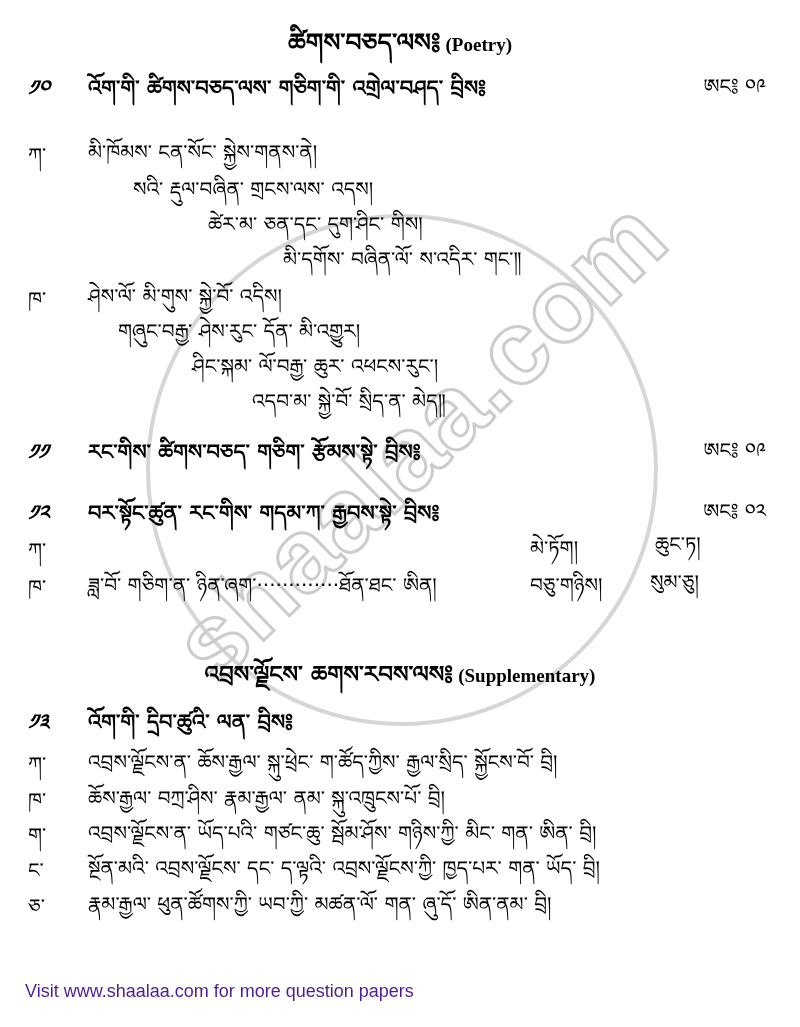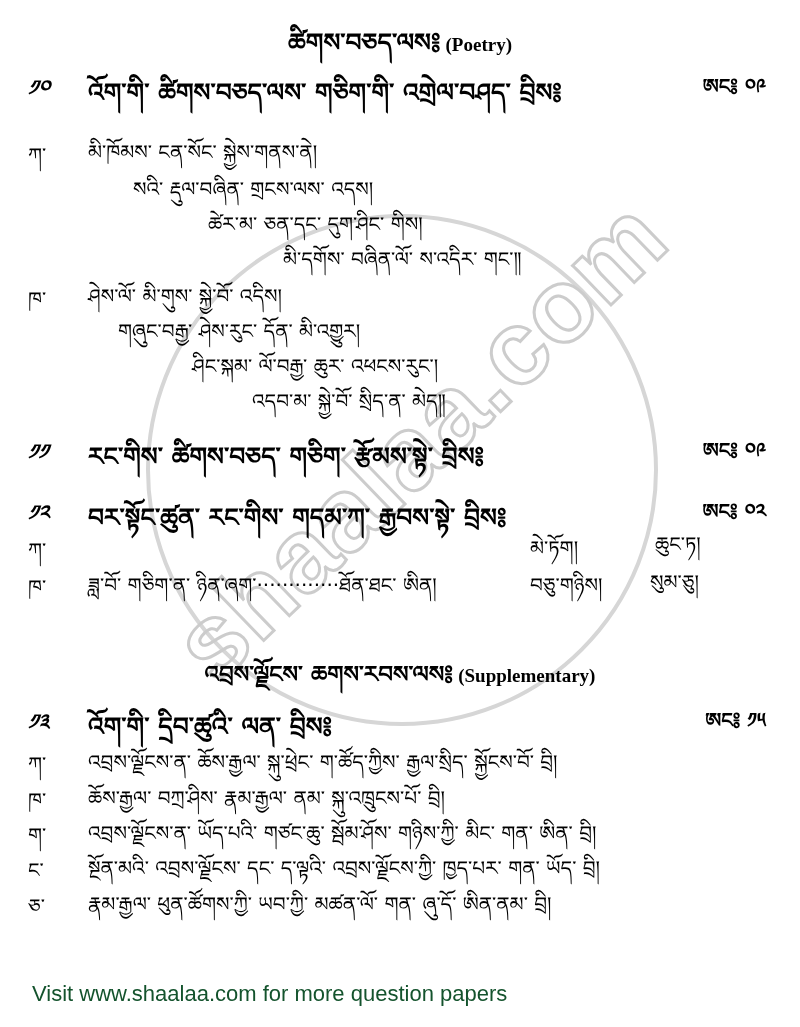--- a/index.html
+++ b/index.html
@@ -26,31 +26,31 @@
     z-index:1;text-align:center;white-space:nowrap;
   }
   
   .content{position:absolute;left:0;top:0;width:800px;height:1027px;z-index:2;}
   .abs{position:absolute;white-space:nowrap;}
   .tib-bold{font-weight:700;font-size:21px;}
   .title-row{top:14px;left:0;width:800px;text-align:center;}
   .title-row .tib-big{font-weight:700;font-size:25px;}
   .eng-serif{font-family:"Liberation Serif",serif;font-weight:700;font-size:19px;}
   .qnum{position:absolute;left:28px;width:55px;font-weight:700;font-size:21px;font-style:italic;}
-  .qtext{position:absolute;left:88px;font-weight:700;font-size:25px;white-space:nowrap;}
-  .qmarks{position:absolute;right:34px;font-weight:700;font-size:20px;text-align:center;}
+  .qtext{position:absolute;left:88px;font-weight:700;font-size:21px;white-space:nowrap;}
+  .qmarks{position:absolute;right:34px;font-weight:400;font-size:20px;text-align:center;}
   .vlabel{position:absolute;left:28px;font-size:20px;}
   .vline{position:absolute;font-size:20px;white-space:nowrap;}
   .itemlabel{position:absolute;left:28px;font-size:20px;}
   .itemtext{position:absolute;left:88px;font-size:20px;white-space:nowrap;}
   .opt{position:absolute;font-size:20px;white-space:nowrap;}
   .footer{
     position:absolute;left:25px;top:981px;
     font-family:"Liberation Sans",sans-serif;
-    font-size:22px;color:#14532d;z-index:3;margin-left:7px;
+    font-size:18px;color:#4c1d95;z-index:3;
   }
 </style>
 </head>
 <body>
 
 <div class="page">
 
   <div class="wm-circle"></div>
   <div class="wm-text">shaalaa.com</div>
 
@@ -94,21 +94,20 @@
     <div class="opt" style="top:563px;left:530px">བཅུ་གཉིས།</div>
     <div class="opt" style="top:560px;left:650px">སུམ་ཅུ།</div>
 
     <div class="abs" style="top:648px;left:0;width:800px;text-align:center">
       <span class="tib-bold" style="font-size:23px">འབྲས་ལྗོངས་ ཆགས་རབས་ལས༔</span>
       <span class="eng-serif">(Supplementary)</span>
     </div>
 
     <div class="qnum" style="top:698px">༡༣</div>
     <div class="qtext" style="top:698px">འོག་གི་ དྲིབ་ཚུའི་ ལན་ བྲིས༔</div>
-    <div class="qmarks" style="top:698px">ཨང༔ ༡༥</div>
 
     <div class="itemlabel" style="top:742px">ཀ་</div>
     <div class="itemtext" style="top:740px">འབྲས་ལྗོངས་ན་ ཆོས་རྒྱལ་ སྐུ་ཕྲེང་ ག་ཚོད་ཀྱིས་ རྒྱལ་སྲིད་ སྐྱོངས་བོ་ བྲི།</div>
 
     <div class="itemlabel" style="top:778px">ཁ་</div>
     <div class="itemtext" style="top:776px">ཆོས་རྒྱལ་ བཀྲ་ཤིས་ རྣམ་རྒྱལ་ ནམ་ སྐུ་འཁྲུངས་པོ་ བྲི།</div>
 
     <div class="itemlabel" style="top:813px">ག་</div>
     <div class="itemtext" style="top:811px">འབྲས་ལྗོངས་ན་ ཡོད་པའི་ གཙང་ཆུ་ སྦོམ་ཤོས་ གཉིས་ཀྱི་ མིང་ གན་ ཨིན་ བྲི།</div>
 

